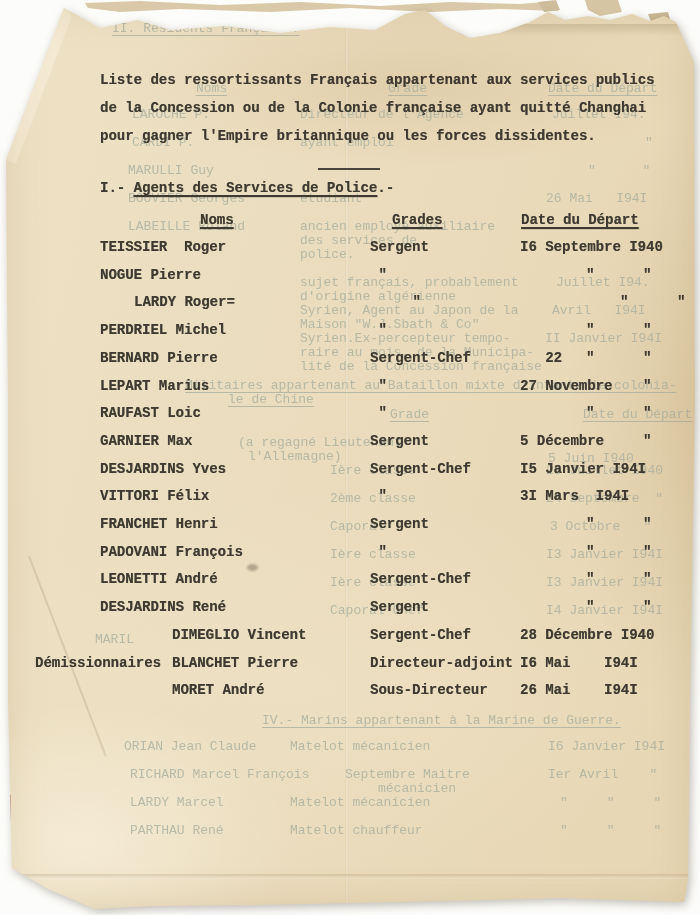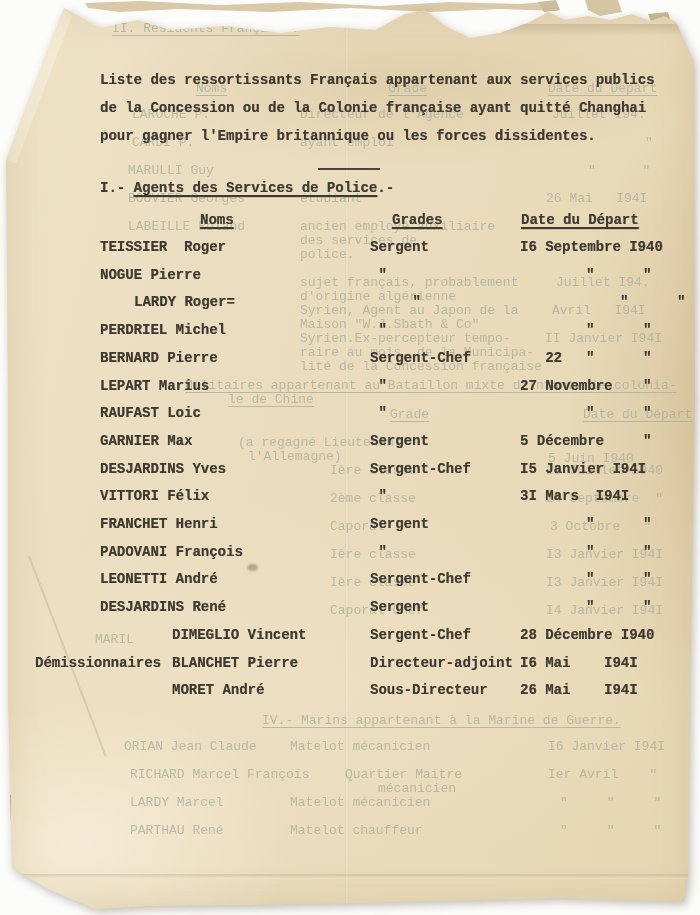--- a/index.html
+++ b/index.html
@@ -133,21 +133,21 @@
           <span class="g" style="left: 330px; top: 576px;">Ière classe</span>
           <span class="g" style="left: 546px; top: 576px;">I3 Janvier I94I</span>
           <span class="g" style="left: 330px; top: 604px;">Caporal Chef</span>
           <span class="g" style="left: 546px; top: 604px;">I4 Janvier I94I</span>
           <span class="g" style="left: 95px; top: 633px;">MARIL</span>
           <span class="g u" style="left: 262px; top: 714px;">IV.- Marins appartenant à la Marine de Guerre.</span>
           <span class="g" style="left: 124px; top: 740px;">ORIAN Jean Claude</span>
           <span class="g" style="left: 290px; top: 740px;">Matelot mécanicien</span>
           <span class="g" style="left: 548px; top: 740px;">I6 Janvier I94I</span>
           <span class="g" style="left: 130px; top: 768px;">RICHARD Marcel François</span>
-          <span class="g" style="left: 345px; top: 768px;">Quartier Maitre</span>
+          <span class="g" style="left: 345px; top: 768px;">Septembre Maitre</span>
           <span class="g" style="left: 548px; top: 768px;">Ier Avril    "</span>
           <span class="g" style="left: 378px; top: 782px;">mécanicien</span>
           <span class="g" style="left: 130px; top: 796px;">LARDY Marcel</span>
           <span class="g" style="left: 290px; top: 796px;">Matelot mécanicien</span>
           <span class="g" style="left: 560px; top: 796px;">"     "     "</span>
           <span class="g" style="left: 130px; top: 824px;">PARTHAU René</span>
           <span class="g" style="left: 290px; top: 824px;">Matelot chauffeur</span>
           <span class="g" style="left: 560px; top: 824px;">"     "     "</span>
         </div>
 

